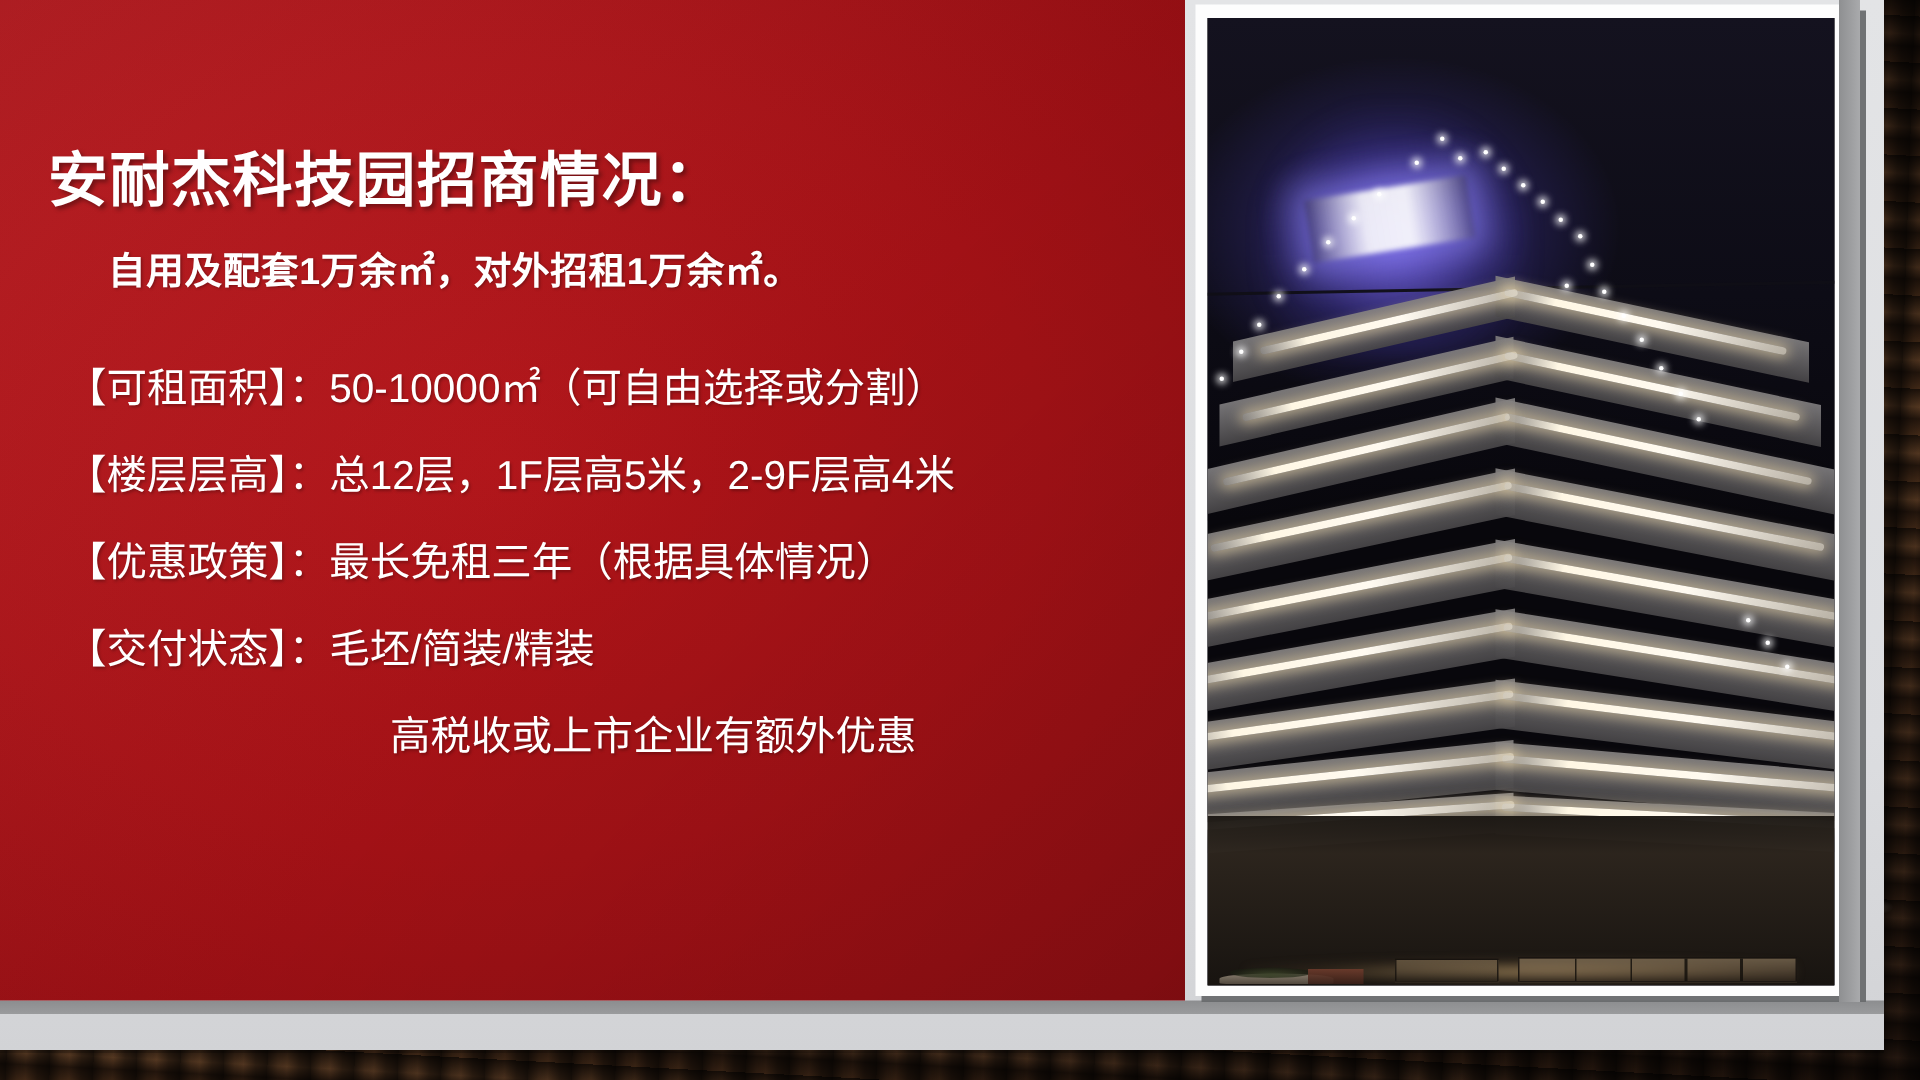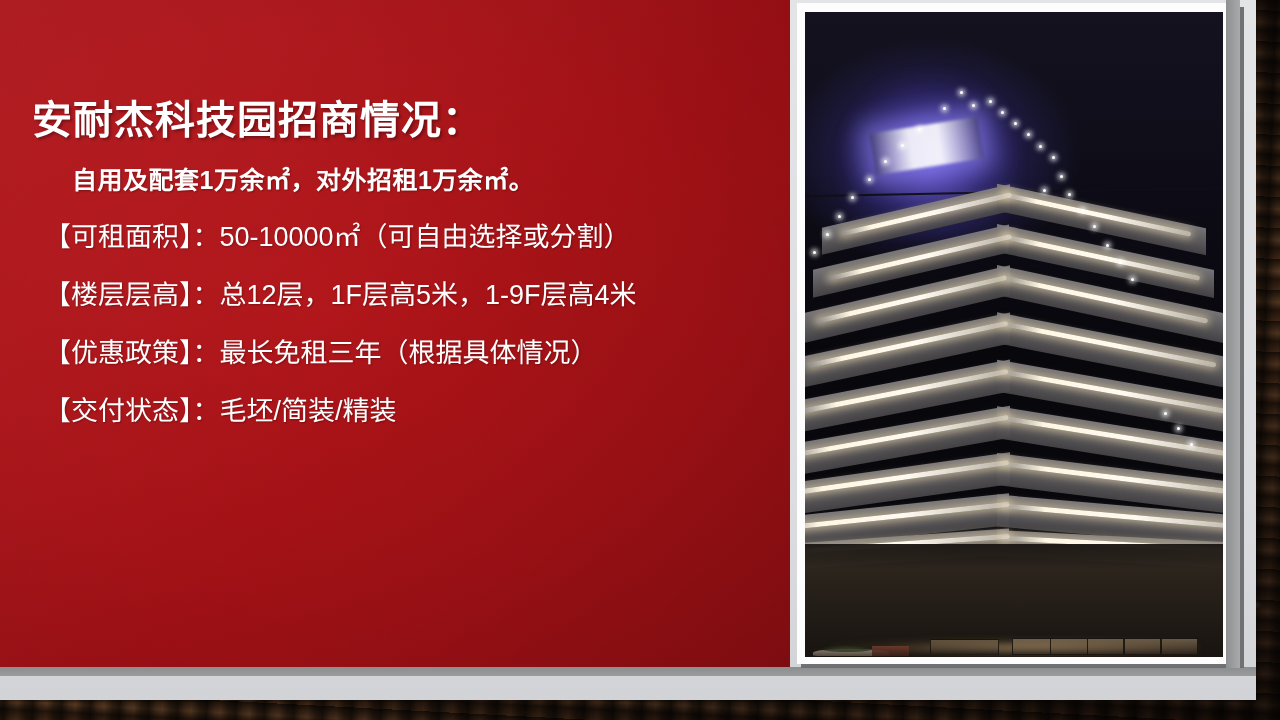--- a/index.html
+++ b/index.html
@@ -72,21 +72,21 @@
     text-shadow:2px 2px 3px rgba(0,0,0,.35);
   }
   .deck-subtitle{
     position:absolute;left:38px;top:160px;
     font-size:25px;font-weight:bold;color:#ffffff;
     letter-spacing:.5px;white-space:nowrap;
     text-shadow:1px 1px 2px rgba(0,0,0,.30);
     margin-left:34px;
   }
   .bullet-list{
-    position:absolute;left:44px;top:208px;width:740px;
+    position:absolute;left:44px;top:230px;width:740px;
     list-style:none;margin:0;padding:0;
   }
   .bullet-item{
     font-size:27px;color:#ffffff;font-weight:400;
     line-height:58px;white-space:nowrap;
     text-shadow:1px 1px 2px rgba(0,0,0,.28);
   }
   .bullet-item.indented{padding-left:216px;}
 
   
@@ -201,23 +201,24 @@
 <div class="red-panel"></div>
 
 <div class="text-stack">
 
   <div class="deck-title">安耐杰科技园招商情况：</div>
 
   <div class="deck-subtitle">自用及配套1万余㎡，对外招租1万余㎡。</div>
 
   <ul class="bullet-list">
     <li class="bullet-item">【可租面积】：50-10000㎡（可自由选择或分割）</li>
-    <li class="bullet-item">【楼层层高】：总12层，1F层高5米，1-9F层高4米</li>
+    <li class="bullet-item">【楼层层高】：总12层，1F层高5米，2-9F层高4米</li>
     <li class="bullet-item">【优惠政策】：最长免租三年（根据具体情况）</li>
     <li class="bullet-item">【交付状态】：毛坯/简装/精装</li>
+    <li class="bullet-item indented">高税收或上市企业有额外优惠</li>
   </ul>
 
 </div>
 
 <div class="photo-frame">
   <div class="photo-frame-inner">
 
     <div class="photo" aria-label="安耐杰科技园夜景大楼外观照片">
 
       <div class="sky"></div>

